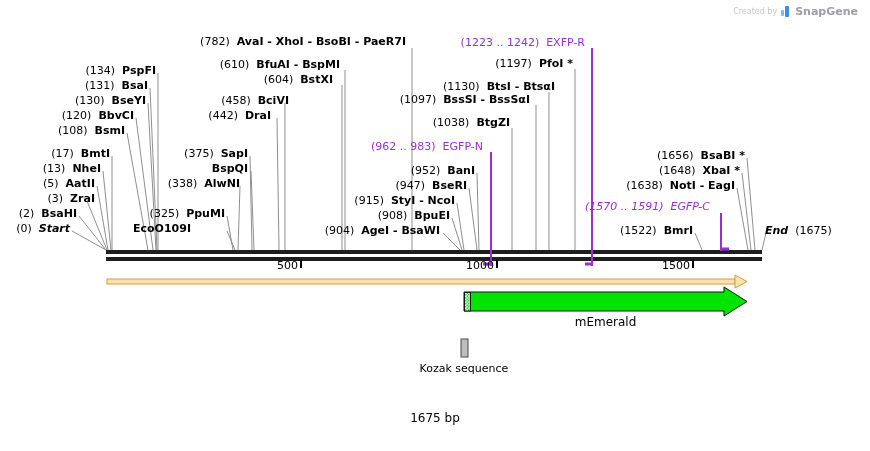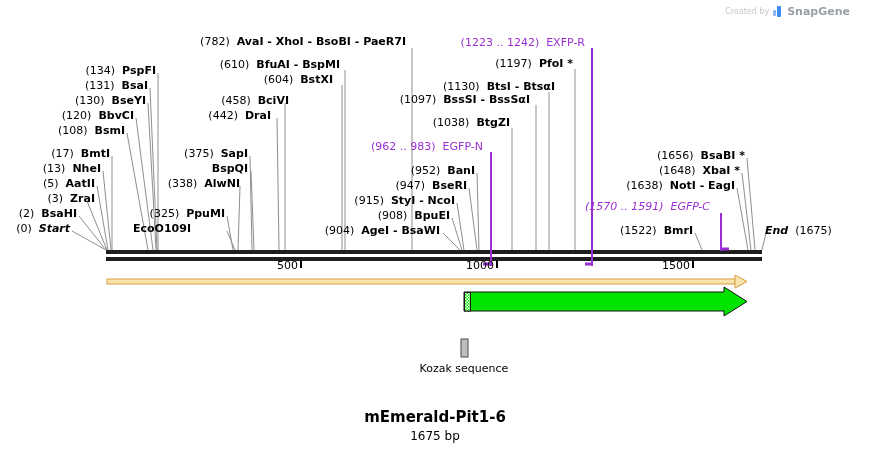--- a/index.html
+++ b/index.html
@@ -10,21 +10,21 @@
   .label .nm{font-weight:bold;}
   .label .sep{font-weight:bold;}
   .label.it .nm{font-style:italic;}
   .label.primer{font-weight:normal;}
   .label.primer .nm{font-weight:normal;}
   .ruler-label{position:absolute;font-size:11px;line-height:12px;color:#000;white-space:nowrap;}
   .feature-label{position:absolute;font-size:12px;color:#000;text-align:center;}
   .title-block{position:absolute;left:0;top:408px;width:870px;text-align:center;}
   .map-title{font-size:15px;font-weight:bold;color:#000;}
   .map-length{font-size:12px;color:#000;margin-top:3px;}
-  .credit{position:absolute;right:20px;top:3px;height:16px;display:flex;align-items:center;gap:4px;}
+  .credit{position:absolute;right:12px;top:3px;height:16px;display:flex;align-items:center;gap:4px;}
   .credit .by{font-size:8px;color:#c3c8cd;}
   .credit .brand{font-size:11px;color:#9aa0a6;font-weight:bold;}
   .logo{position:relative;width:10px;height:14px;display:inline-block;}
   .logo i{position:absolute;display:block;border-radius:1px;}
   .logo .b1{left:0;top:6px;width:3px;height:6px;background:#8ab6f7;}
   .logo .b2{left:4px;top:2px;width:4px;height:11px;background:#3e8bf4;}
 </style>
 </head>
 <body>
 
@@ -100,20 +100,21 @@
         <line x1="491" y1="152" x2="491" y2="266" stroke="#9C2FD3" stroke-width="2"></line>
         <line x1="483" y1="264" x2="491" y2="264" stroke="#9C2FD3" stroke-width="3"></line>
         <line x1="721" y1="213" x2="721" y2="251" stroke="#9C2FD3" stroke-width="2"></line>
         <line x1="721" y1="249" x2="729" y2="249" stroke="#9C2FD3" stroke-width="3"></line>
         <line x1="301" y1="260" x2="301" y2="268" stroke="#000000" stroke-width="2"></line>
         <line x1="497" y1="260" x2="497" y2="268" stroke="#000000" stroke-width="2"></line>
         <line x1="693" y1="260" x2="693" y2="268" stroke="#000000" stroke-width="2"></line>
       </g>
   </svg>
 
+  <div class="feature-label" style="left:464px;top:315px;width:283px;">mEmerald</div>
   <div class="feature-label" style="left:394px;top:362px;width:140px;font-size:11px;">Kozak sequence</div>
 
   <div id="gen-labels">
       <div class="label it" style="top: 222px; right: 800px;"><span class="pos">(0)&nbsp; </span><span class="nm">Start</span></div>
       <div class="label" style="top: 207px; right: 793px; margin-left: 48px;"><span class="pos">(2)&nbsp; </span><span class="nm">BsaHI</span></div>
       <div class="label" style="top: 192px; right: 775px;"><span class="pos">(3)&nbsp; </span><span class="nm">ZraI</span></div>
       <div class="label" style="top: 177px; right: 775px;"><span class="pos">(5)&nbsp; </span><span class="nm">AatII</span></div>
       <div class="label" style="top: 162px; right: 769px;"><span class="pos">(13)&nbsp; </span><span class="nm">NheI</span></div>
       <div class="label" style="top: 147px; right: 760px;"><span class="pos">(17)&nbsp; </span><span class="nm">BmtI</span></div>
       <div class="label" style="top: 124px; right: 745px;"><span class="pos">(108)&nbsp; </span><span class="nm">BsmI</span></div>
@@ -147,17 +148,16 @@
       <div class="label it" style="top: 224px; left: 765px;"><span class="nm">End</span><span class="pos">&nbsp; (1675)</span></div>
       <div class="label primer" style="top: 36px; right: 285px; color: rgb(156, 47, 211);"><span class="pos">(1223 .. 1242)&nbsp; </span><span class="nm">EXFP-R</span></div>
       <div class="label primer" style="top: 140px; right: 387px; color: rgb(156, 47, 211);"><span class="pos">(962 .. 983)&nbsp; </span><span class="nm">EGFP-N</span></div>
       <div class="label primer" style="top: 200px; right: 160px; color: rgb(156, 47, 211); font-style: italic;"><span class="pos">(1570 .. 1591)&nbsp; </span><span class="nm">EGFP-C</span></div>
       <div class="ruler-label" style="top: 260px; right: 572px;">500</div>
       <div class="ruler-label" style="top: 260px; right: 376px; margin-left: 8px;">1000</div>
       <div class="ruler-label" style="top: 260px; right: 180px;">1500</div>
     </div>
 
   <div class="title-block">
-    <div class="map-title">mEmerald-Pit1-6</div>
     <div class="map-length">1675 bp</div>
   </div>
 
 </div>
 
 </body></html>

